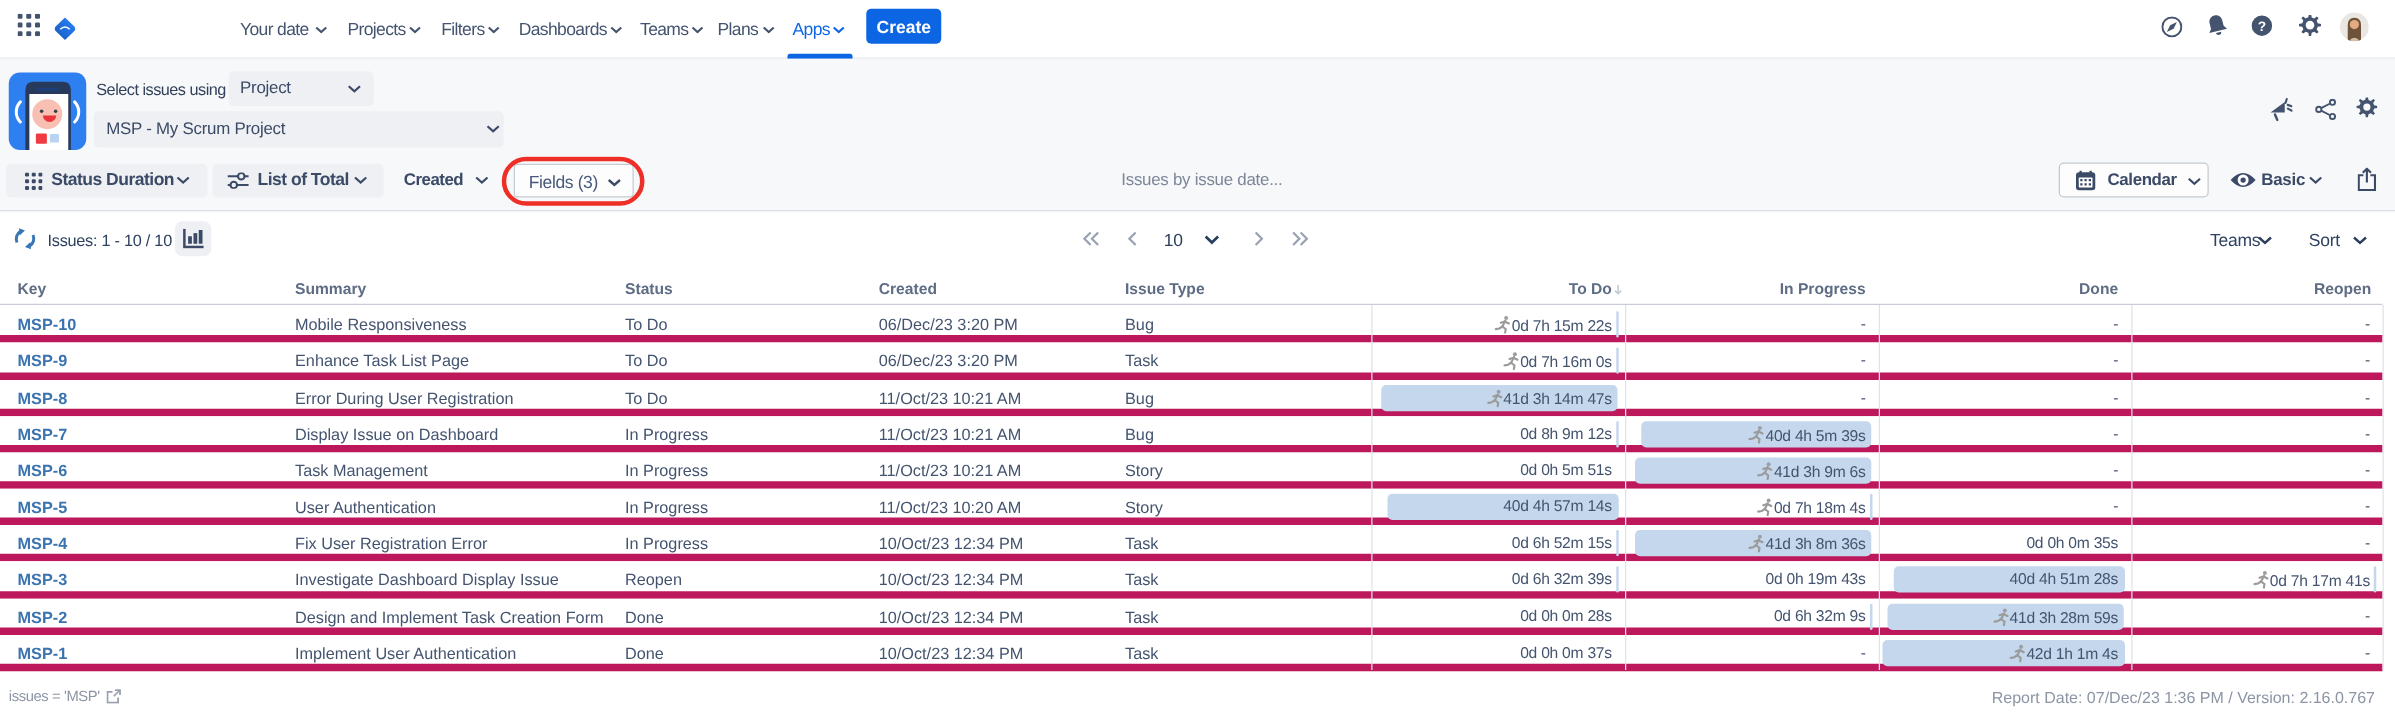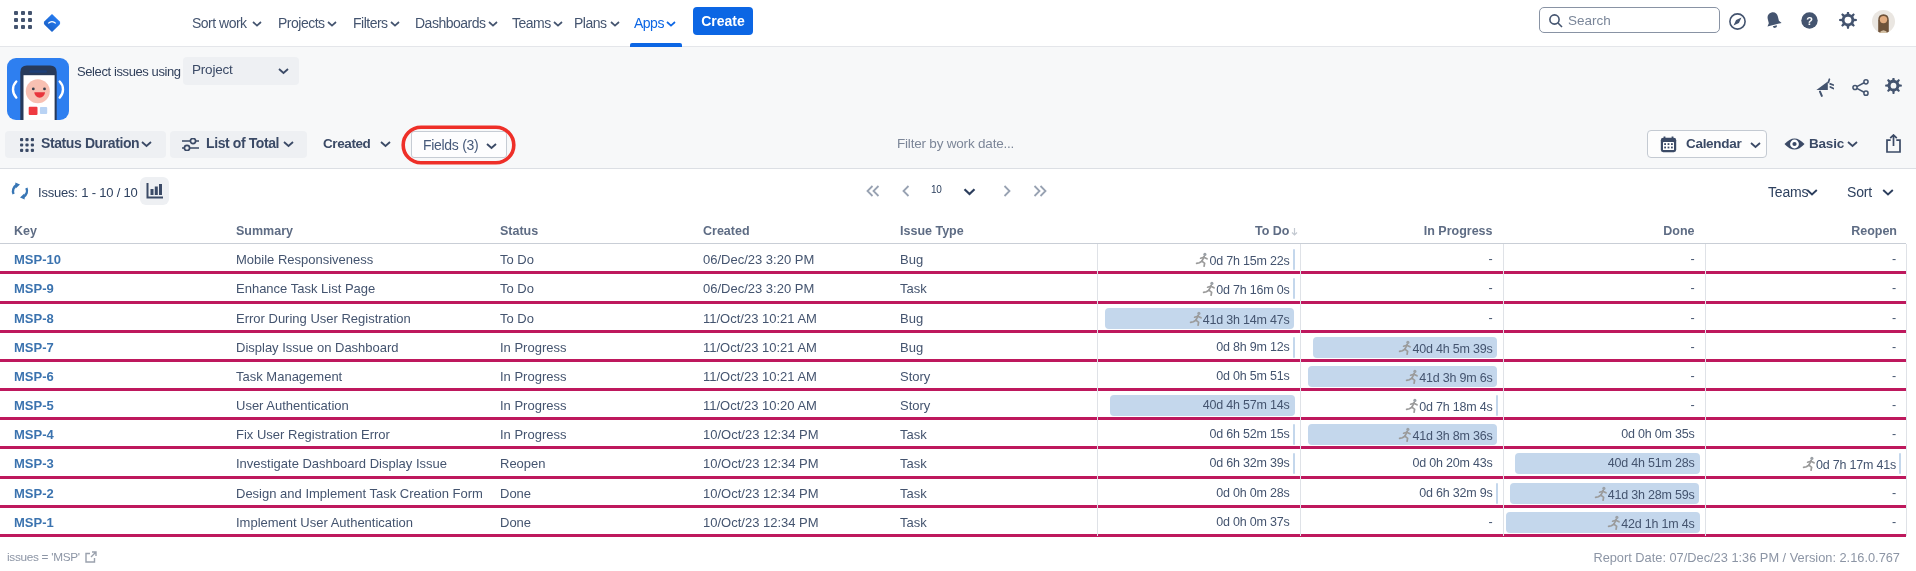--- a/index.html
+++ b/index.html
@@ -16,21 +16,21 @@
 
 #band{position:absolute;left:0;top:47px;width:1916px;height:122px;background:#f7f8f9;border-bottom:1px solid #dcdfe4}
 #appicon{position:absolute;left:7px;top:11px;width:62px;height:62px;border-radius:9px;background:#2e7ff0;overflow:hidden}
 .gbtn{position:absolute;background:#eef0f3;border-radius:4px;font-size:13.5px;letter-spacing:-0.2px;color:#3b4a66;white-space:nowrap}
 .toolbtn{position:absolute;top:84px;height:27px;background:#eef0f3;border-radius:4px;font-size:14px;letter-spacing:-0.4px;font-weight:600;color:#3b4a66;white-space:nowrap}
 
 .ibar-txt{position:absolute;font-size:13px;letter-spacing:-0.2px;color:#2e415f;white-space:nowrap}
 
 .hdr{position:absolute;top:224px;font-size:12.5px;color:#5e6c84;font-weight:600;white-space:nowrap}
 #hdrline{position:absolute;left:0;top:243px;width:1906px;height:1px;background:#c9ced6}
-.row{position:absolute;left:0;width:1906px;height:29px;border-bottom:3px solid #be185d;background:#fff}
+.row{position:absolute;left:0;width:1906px;height:29px;border-bottom:6px solid #be185d;background:#fff}
 .row .key{position:absolute;left:14px;top:7px;font-size:13px;font-weight:700;color:#3b73af}
 .row .c{position:absolute;top:7px;font-size:13px;color:#44546f;white-space:nowrap}
 .vline{position:absolute;top:244px;width:1px;height:292px;background:#dfe2e7}
 .bar{position:absolute;top:4px;height:21px;background:#c4d7ec;border-radius:4px}
 .dur{position:absolute;top:7px;font-size:12.5px;letter-spacing:-0.2px;color:#44546f;white-space:nowrap;text-align:right}
 
 .foot{position:absolute;font-size:12.5px;color:#8c95a5;white-space:nowrap}
 .run{vertical-align:-2.5px}
 </style></head>
 <body>
@@ -52,21 +52,21 @@
 <svg class="abs" style="left:42px;top:13px" width="20" height="20" viewBox="0 0 20 20">
 <defs>
           <linearGradient id="jg" x1="0" y1="1" x2="1" y2="0">
             <stop offset="0" stop-color="#1558bc"></stop>
             <stop offset="1" stop-color="#2c86ff"></stop>
           </linearGradient>
         </defs>
 <path d="M10 1 L17.5 8.2 Q19 10 17.5 11.8 L10 19 L2.5 11.8 Q1 10 2.5 8.2 Z" fill="url(#jg)"></path>
 <path d="M6.2 10.4 Q10 6.8 13.8 10.4" stroke="#fff" stroke-width="1.3" fill="none"></path>
 </svg>
-<div class="navitem" style="left:192px">Sort work</div>
+<div class="navitem" style="left:192px">Your date</div>
       <svg class="navchev" style="left:252px" width="10" height="6">
         <path d="M1 1 L5 4.6 L9 1" stroke="#44546f" stroke-width="1.7" fill="none"></path>
       </svg>
 <div class="navitem" style="left:278px">Projects</div>
       <svg class="navchev" style="left:327px" width="10" height="6">
         <path d="M1 1 L5 4.6 L9 1" stroke="#44546f" stroke-width="1.7" fill="none"></path>
       </svg>
 <div class="navitem" style="left:353px">Filters</div>
       <svg class="navchev" style="left:390px" width="10" height="6">
         <path d="M1 1 L5 4.6 L9 1" stroke="#44546f" stroke-width="1.7" fill="none"></path>
@@ -82,27 +82,20 @@
 <div class="navitem" style="left:574px">Plans</div>
       <svg class="navchev" style="left:610px" width="10" height="6">
         <path d="M1 1 L5 4.6 L9 1" stroke="#44546f" stroke-width="1.7" fill="none"></path>
       </svg>
 <div class="navitem" style="left:634px;color:#0c66e4">Apps</div>
       <svg class="navchev" style="left:666px" width="10" height="6">
         <path d="M1 1 L5 4.6 L9 1" stroke="#0c66e4" stroke-width="1.7" fill="none"></path>
       </svg>
 <div id="appsunder"></div>
 <div id="createbtn">Create</div>
-<div id="searchbox">
-        <svg class="abs" style="left:8px;top:5px" width="16" height="16" viewBox="0 0 16 16">
-          <circle cx="6.5" cy="6.5" r="4.6" stroke="#44546f" stroke-width="1.6" fill="none"></circle>
-          <path d="M10 10 L14 14" stroke="#44546f" stroke-width="1.6"></path>
-        </svg>
-        <span>Search</span>
-      </div>
 <svg class="abs" style="left:1729px;top:13px" width="17" height="17" viewBox="0 0 17 17">
         <circle cx="8.5" cy="8.5" r="7.6" stroke="#44546f" stroke-width="1.6" fill="none"></circle>
         <path d="M12.5 4.5 L9.9 10 L4.5 12.5 L7.1 7.1 Z" fill="#44546f"></path>
       </svg>
 <svg class="abs" style="left:1764px;top:11px" width="19" height="19" viewBox="0 0 19 19">
         <g transform="rotate(-14 9.5 9.5)">
           <path d="M9.5 1.2 C6 1.2 4.3 3.8 4.3 6.6 L4.3 11 L2.2 13.8 L16.8 13.8 L14.7 11 L14.7 6.6 C14.7 3.8 13 1.2 9.5 1.2 Z" fill="#44546f"></path>
           <path d="M7.4 15 a2.1 2.1 0 0 0 4.2 0 Z" fill="#44546f"></path>
         </g>
       </svg>
@@ -142,20 +135,26 @@
 <rect x="21.7" y="48.7" width="8.8" height="8.2" rx="1" fill="#ef3b41"></rect>
 <rect x="32.9" y="49.1" width="7.3" height="6.8" rx="1" fill="#b9d3f4"></rect>
 </svg></div>
 <div class="abs" style="left:77px;top:17px;font-size:13px;letter-spacing:-0.4px;color:#32415c">Select issues using</div>
 <div class="gbtn" style="left:183px;top:10px;width:116px;height:28px">
         <span style="position:absolute;left:9px;top:5px">Project</span>
         <svg class="abs" style="left:95px;top:11px" width="11" height="7">
           <path d="M1 1 L5.5 5 L10 1" stroke="#3b4a66" stroke-width="1.8" fill="none"></path>
         </svg>
       </div>
+<div class="gbtn" style="left:75px;top:42px;width:328px;height:29px">
+        <span style="position:absolute;left:10px;top:6px">MSP - My Scrum Project</span>
+        <svg class="abs" style="left:314px;top:11px" width="11" height="7">
+          <path d="M1 1 L5.5 5 L10 1" stroke="#3b4a66" stroke-width="1.8" fill="none"></path>
+        </svg>
+      </div>
 <svg class="abs" style="left:1816px;top:31px" width="18" height="19" viewBox="0 0 18 19">
         <g fill="#44546f" stroke="none">
           <path d="M0.4 11.9 L11.8 3.6 L11.8 11.9 Z"></path>
         </g>
         <g stroke="#44546f" stroke-width="2" fill="none" stroke-linecap="round">
           <path d="M4 13.6 L5.8 17.9"></path>
         </g>
         <g stroke="#44546f" stroke-width="1.7" fill="none" stroke-linecap="round">
           <path d="M13.4 1.2 L12.4 4.4"></path>
           <path d="M14.2 5.9 L17.3 7.0"></path>
@@ -212,21 +211,21 @@
       </svg>
 <div class="abs" style="left:411px;top:84px;width:96px;height:27px;background:#fdfdfe;border:1px solid #c6ccd4;border-radius:3px">
         <span style="position:absolute;left:11px;top:5px;font-size:14px;letter-spacing:-0.3px;font-weight:500;color:#46597a">Fields (3)</span>
         <svg class="abs" style="left:74px;top:11px" width="11" height="7">
           <path d="M1 1 L5.5 5 L10 1" stroke="#3b4a66" stroke-width="1.9" fill="none"></path>
         </svg>
       </div>
 <svg class="abs" style="left:401px;top:78px" width="115" height="40" viewBox="0 0 115 40">
         <rect x="2.2" y="2.2" width="110.6" height="35.6" rx="17.8" stroke="#ee2f28" stroke-width="3.6" fill="none"></rect>
       </svg>
-<div class="abs" style="left:897px;top:89px;font-size:13.5px;letter-spacing:-0.2px;color:#7c8698">Filter by work date...</div>
+<div class="abs" style="left:897px;top:89px;font-size:13.5px;letter-spacing:-0.2px;color:#7c8698">Issues by issue date...</div>
 <div class="abs" style="left:1647px;top:83px;width:120px;height:28px;background:#fdfdfd;border:1px solid #c4cad2;border-radius:4px">
         <svg class="abs" style="left:12px;top:5px" width="17" height="17" viewBox="0 0 17 17">
           <rect x="0.8" y="1.8" width="15.4" height="14.4" rx="2.4" fill="#3b4a66"></rect>
           <path d="M4.5 0.5 L4.5 3.5 M12.5 0.5 L12.5 3.5" stroke="#3b4a66" stroke-width="1.8"></path>
           <rect x="3" y="6" width="11" height="8" fill="#fff" rx="0.6"></rect>
           <g fill="#3b4a66">
             <rect x="4.2" y="7.2" width="1.8" height="1.8"></rect>
             <rect x="7.6" y="7.2" width="1.8" height="1.8"></rect>
             <rect x="11" y="7.2" width="1.8" height="1.8"></rect>
             <rect x="4.2" y="10.6" width="1.8" height="1.8"></rect>
@@ -420,21 +419,21 @@
 <span class="dur" style="right:10px">-</span>
 </div>
 <div class="row" style="top:449.39px;height:29.17px">
 <span class="key">MSP-3</span>
 <span class="c" style="left:236px">Investigate Dashboard Display Issue</span>
 <span class="c" style="left:500px">Reopen</span>
 <span class="c" style="left:703px">10/Oct/23 12:34 PM</span>
 <span class="c" style="left:900px">Task</span>
 <span class="bar" style="left:1292.5px;width:2.0px"></span>
 <span class="dur" style="right:616.5px">0d 6h 32m 39s</span>
-<span class="dur" style="right:413.5px">0d 0h 20m 43s</span>
+<span class="dur" style="right:413.5px">0d 0h 19m 43s</span>
 <span class="bar" style="left:1514.5px;width:185.0px"></span>
 <span class="dur" style="right:211.5px">40d 4h 51m 28s</span>
 <span class="bar" style="left:1899.0px;width:2.0px"></span>
 <span class="dur" style="right:10px"><svg class="run" width="15" height="15" viewBox="0 0 15 15" style="margin-right:-1px">
             <g stroke="#9b9b9b" stroke-width="1.7" fill="none" stroke-linecap="round">
               <circle cx="9.9" cy="2.4" r="1.6" fill="#9aa0a6" stroke="none"></circle>
               <path d="M9.2 4.6 L6.9 9.2"></path>
               <path d="M8.8 5.2 L12 6.8"></path>
               <path d="M8.8 5.2 L5.6 6.2"></path>
               <path d="M6.9 9.2 L9.6 11.3 L9.1 14.2"></path>
@@ -513,21 +512,21 @@
       </div>
 <svg class="abs" style="left:866px;top:185px" width="14" height="12" viewBox="0 0 14 12">
         <g stroke="#98a2b2" stroke-width="1.8" fill="none">
           <path d="M6.5 1 L1.5 6 L6.5 11"></path>
           <path d="M12.5 1 L7.5 6 L12.5 11"></path>
         </g>
       </svg>
 <svg class="abs" style="left:902px;top:185px" width="8" height="12" viewBox="0 0 8 12">
         <path d="M6.5 1 L1.5 6 L6.5 11" stroke="#98a2b2" stroke-width="1.8" fill="none"></path>
       </svg>
-<div class="ibar-txt" style="left:931px;top:184px;font-size:10px">10</div>
+<div class="ibar-txt" style="left:931px;top:184px;font-size:14px">10</div>
 <svg class="abs" style="left:963px;top:188px" width="13" height="8" viewBox="0 0 13 8">
         <path d="M1.5 1.2 L6.5 6 L11.5 1.2" stroke="#2c3e5d" stroke-width="2.2" fill="none"></path>
       </svg>
 <svg class="abs" style="left:1003px;top:185px" width="8" height="12" viewBox="0 0 8 12">
         <path d="M1.5 1 L6.5 6 L1.5 11" stroke="#98a2b2" stroke-width="1.8" fill="none"></path>
       </svg>
 <svg class="abs" style="left:1033px;top:185px" width="14" height="12" viewBox="0 0 14 12">
         <g stroke="#98a2b2" stroke-width="1.8" fill="none">
           <path d="M1.5 1 L6.5 6 L1.5 11"></path>
           <path d="M7.5 1 L12.5 6 L7.5 11"></path>

